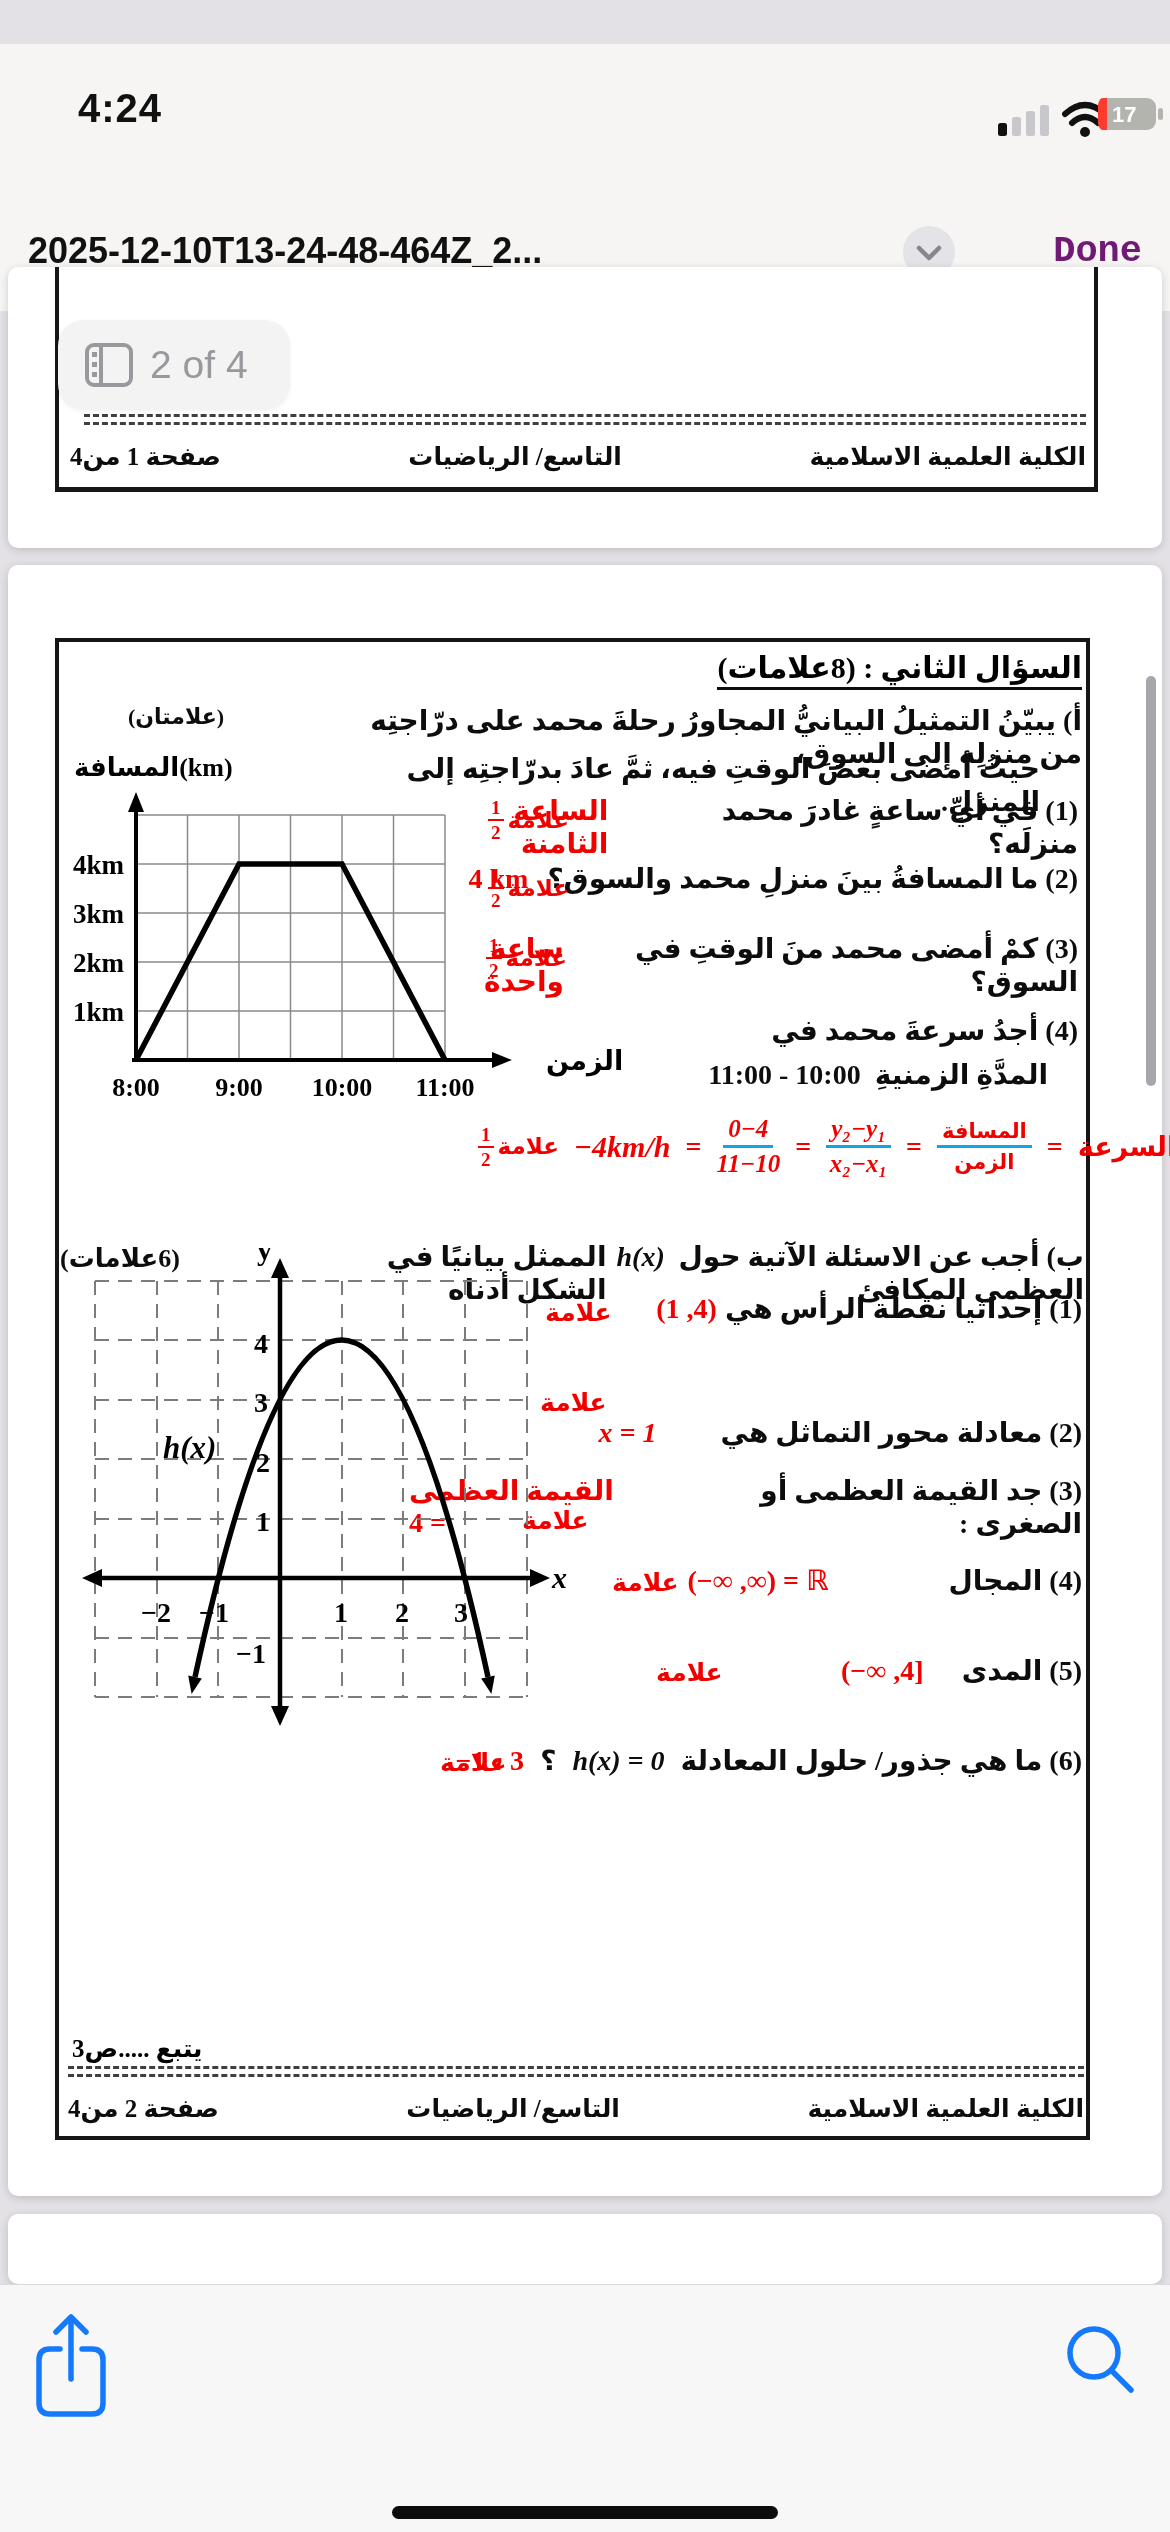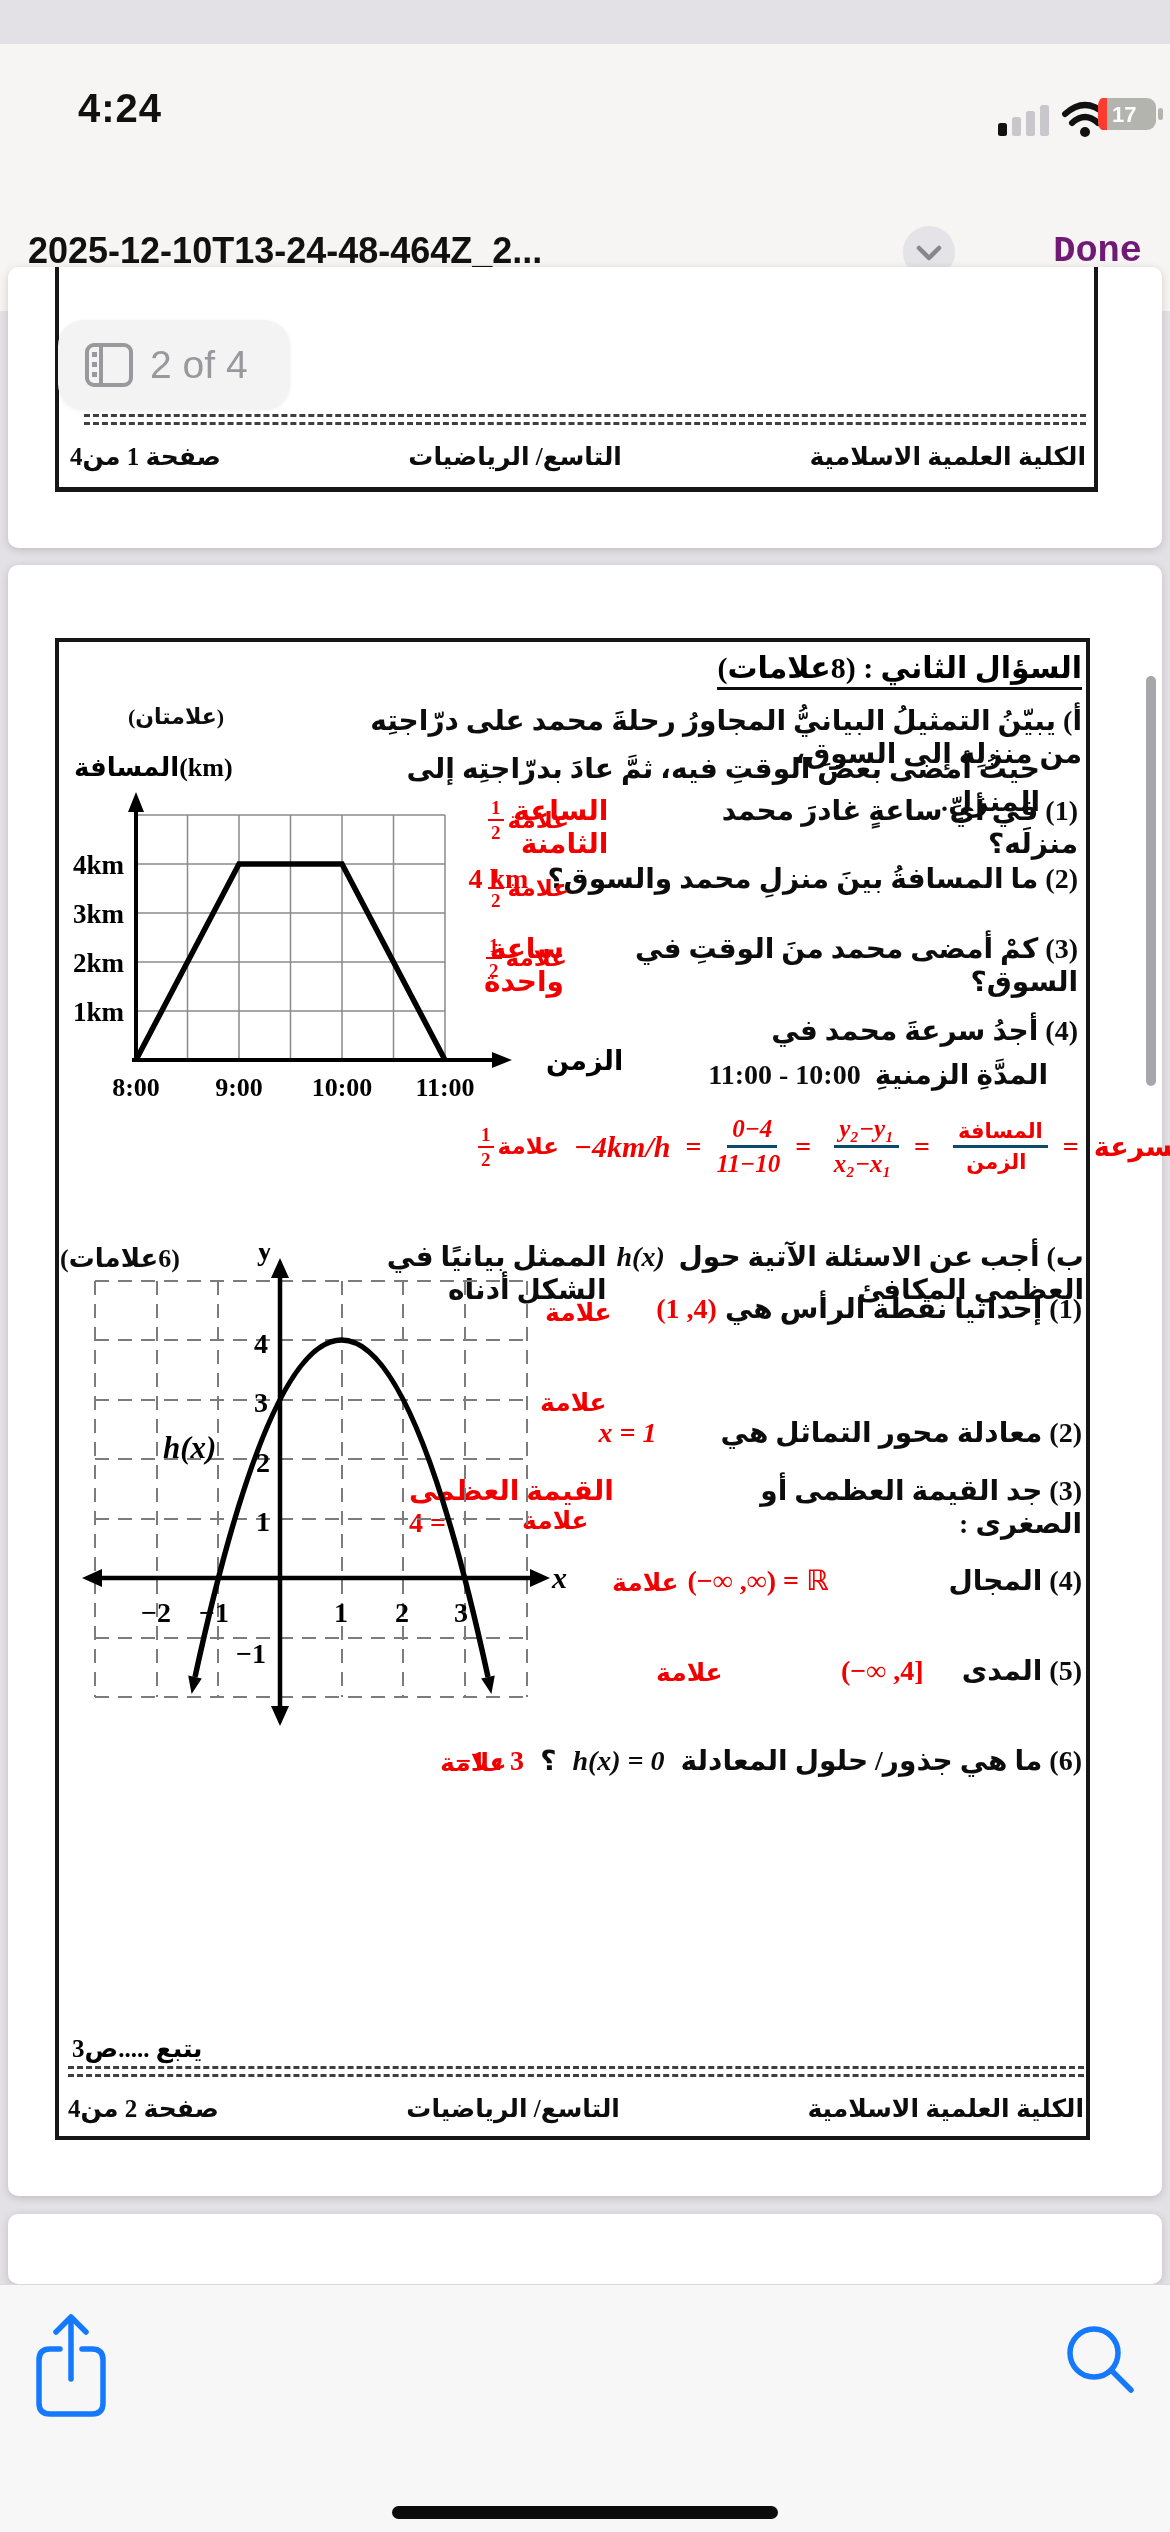--- a/index.html
+++ b/index.html
@@ -20,21 +20,21 @@
   .dashline{border-top:3px dashed #3f3f3f;border-bottom:3px dashed #3f3f3f;height:5px;}
   .row{position:absolute;display:flex;justify-content:flex-end;align-items:baseline;}
   .q{font-size:28px;color:#0d0d0d;}
   .ans{font-size:28px;}
   .mark{display:inline-flex;align-items:center;gap:4px;color:#f10000;}
   .half{display:inline-flex;flex-direction:column;align-items:center;font-size:19px;line-height:1;font-weight:700;}
   .half .num{border-bottom:2px solid #f10000;padding:0 3px 2px;}
   .half .den{padding-top:2px;}
   .mword{font-size:23px;font-weight:700;}
   .frac{display:inline-flex;flex-direction:column;align-items:center;line-height:1.05;}
-  .frac .fnum{border-bottom:3px solid #0c4a6e;padding:0 5px 3px;margin-left:8px;}
+  .frac .fnum{border-bottom:3px solid #0ea5e9;padding:0 5px 3px;}
   .frac .fden{padding-top:3px;}
   .mi{font-style:italic;}
   .badge{position:absolute;left:58px;top:320px;width:232px;height:90px;background:#f4f3f4;border-radius:26px;display:flex;align-items:center;gap:16px;padding-left:26px;box-sizing:border-box;box-shadow:0 1px 4px rgba(0,0,0,.06);}
   .badge span{font-size:39px;color:#98989d;font-weight:500;}
   .ftr{display:flex;justify-content:space-between;align-items:baseline;font-size:25px;color:#0d0d0d;}
   .toolbar{position:absolute;left:0;top:2284px;width:1170px;height:248px;background:#f8f7f7;border-top:1px solid #d9d8dd;}
   .homebar{position:absolute;left:392px;top:2506px;width:386px;height:13px;border-radius:7px;background:#0c0c0c;}
   .thumb{position:absolute;left:1146px;top:676px;width:10px;height:410px;border-radius:5px;background:#a6a6ab;}
   svg text{font-family:"Liberation Serif","DejaVu Sans",serif;font-weight:bold;}
 </style>

